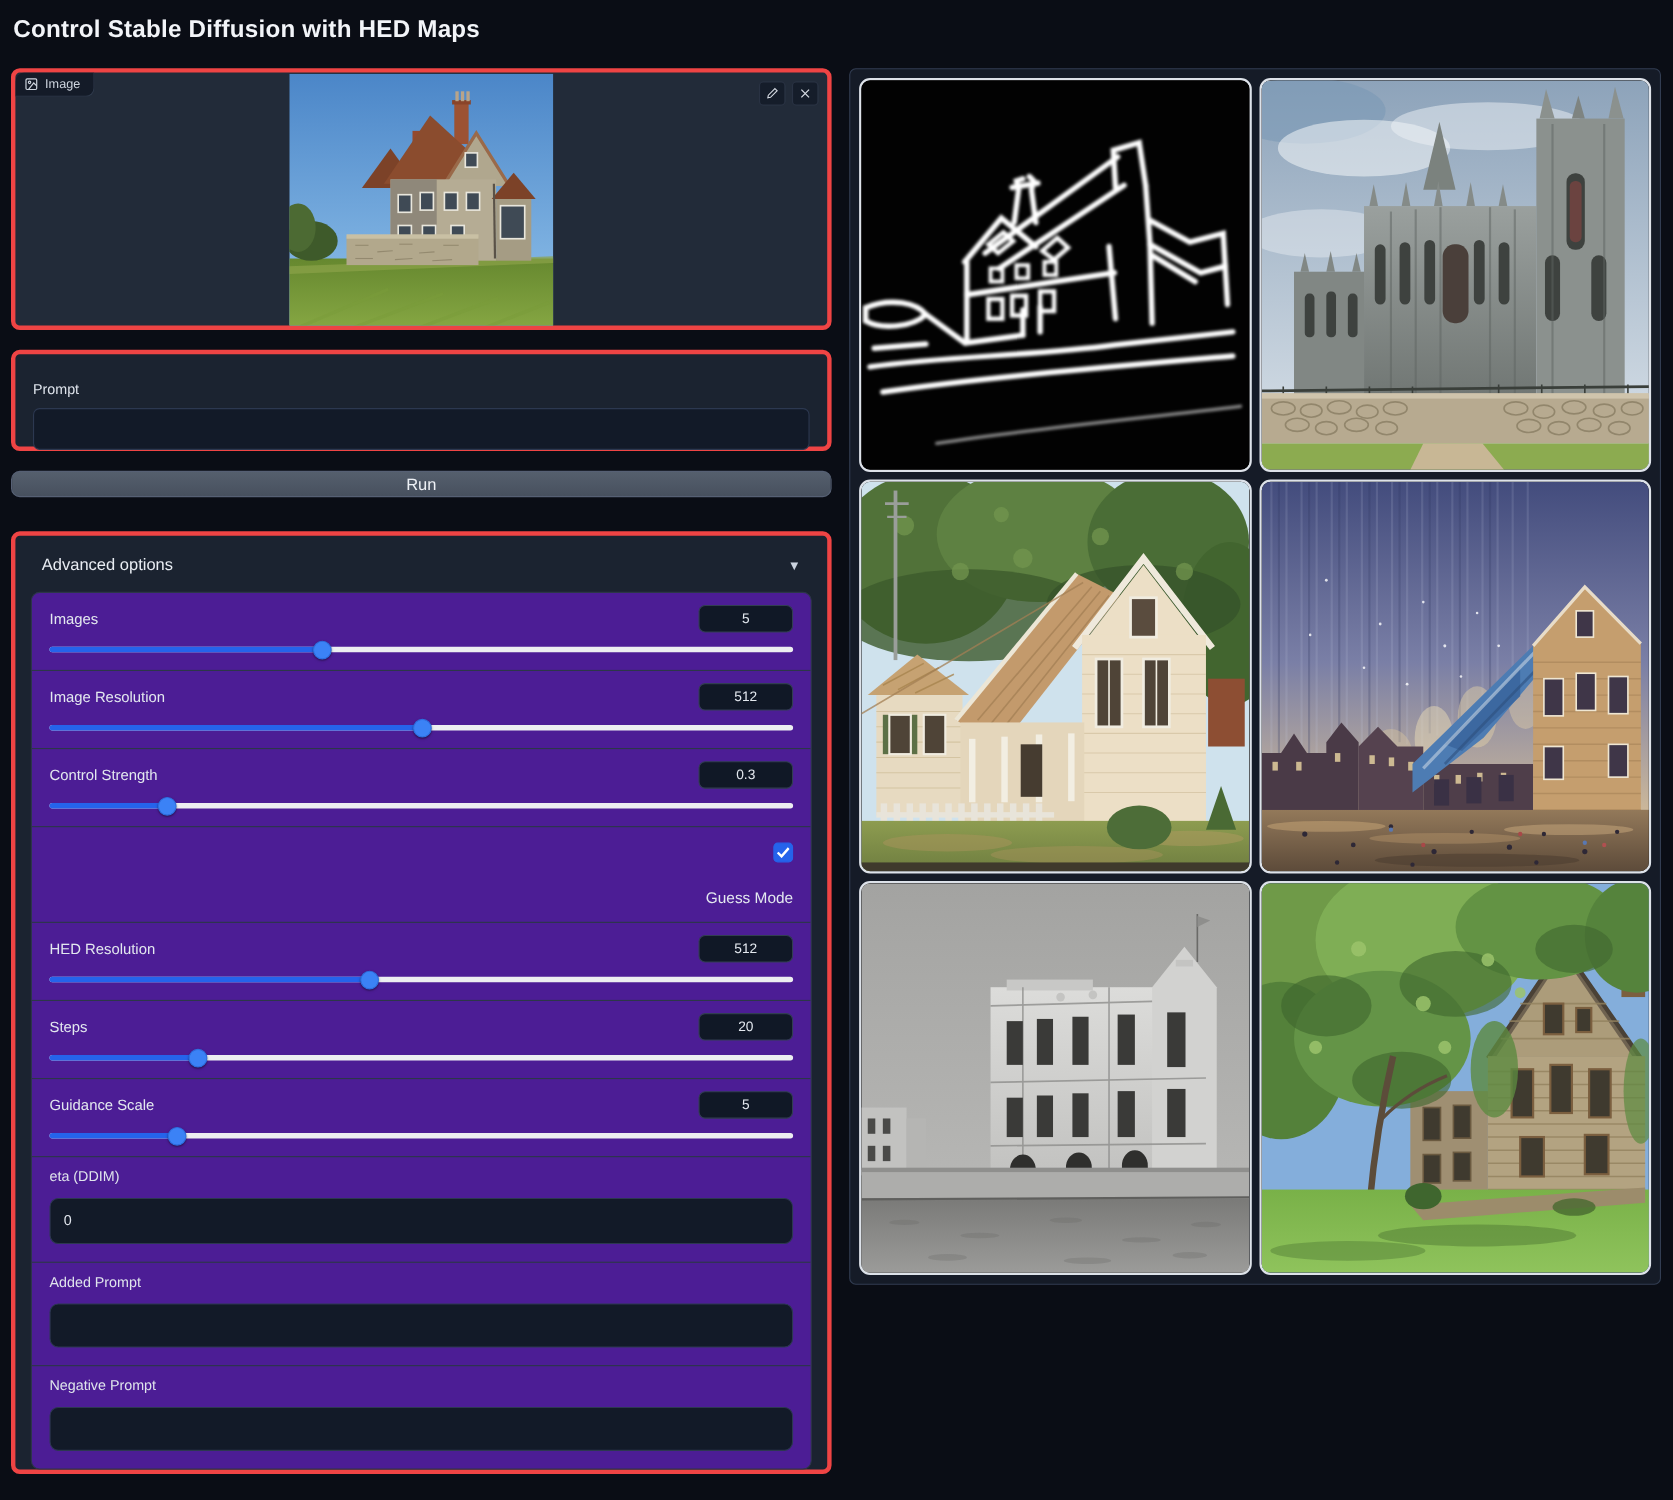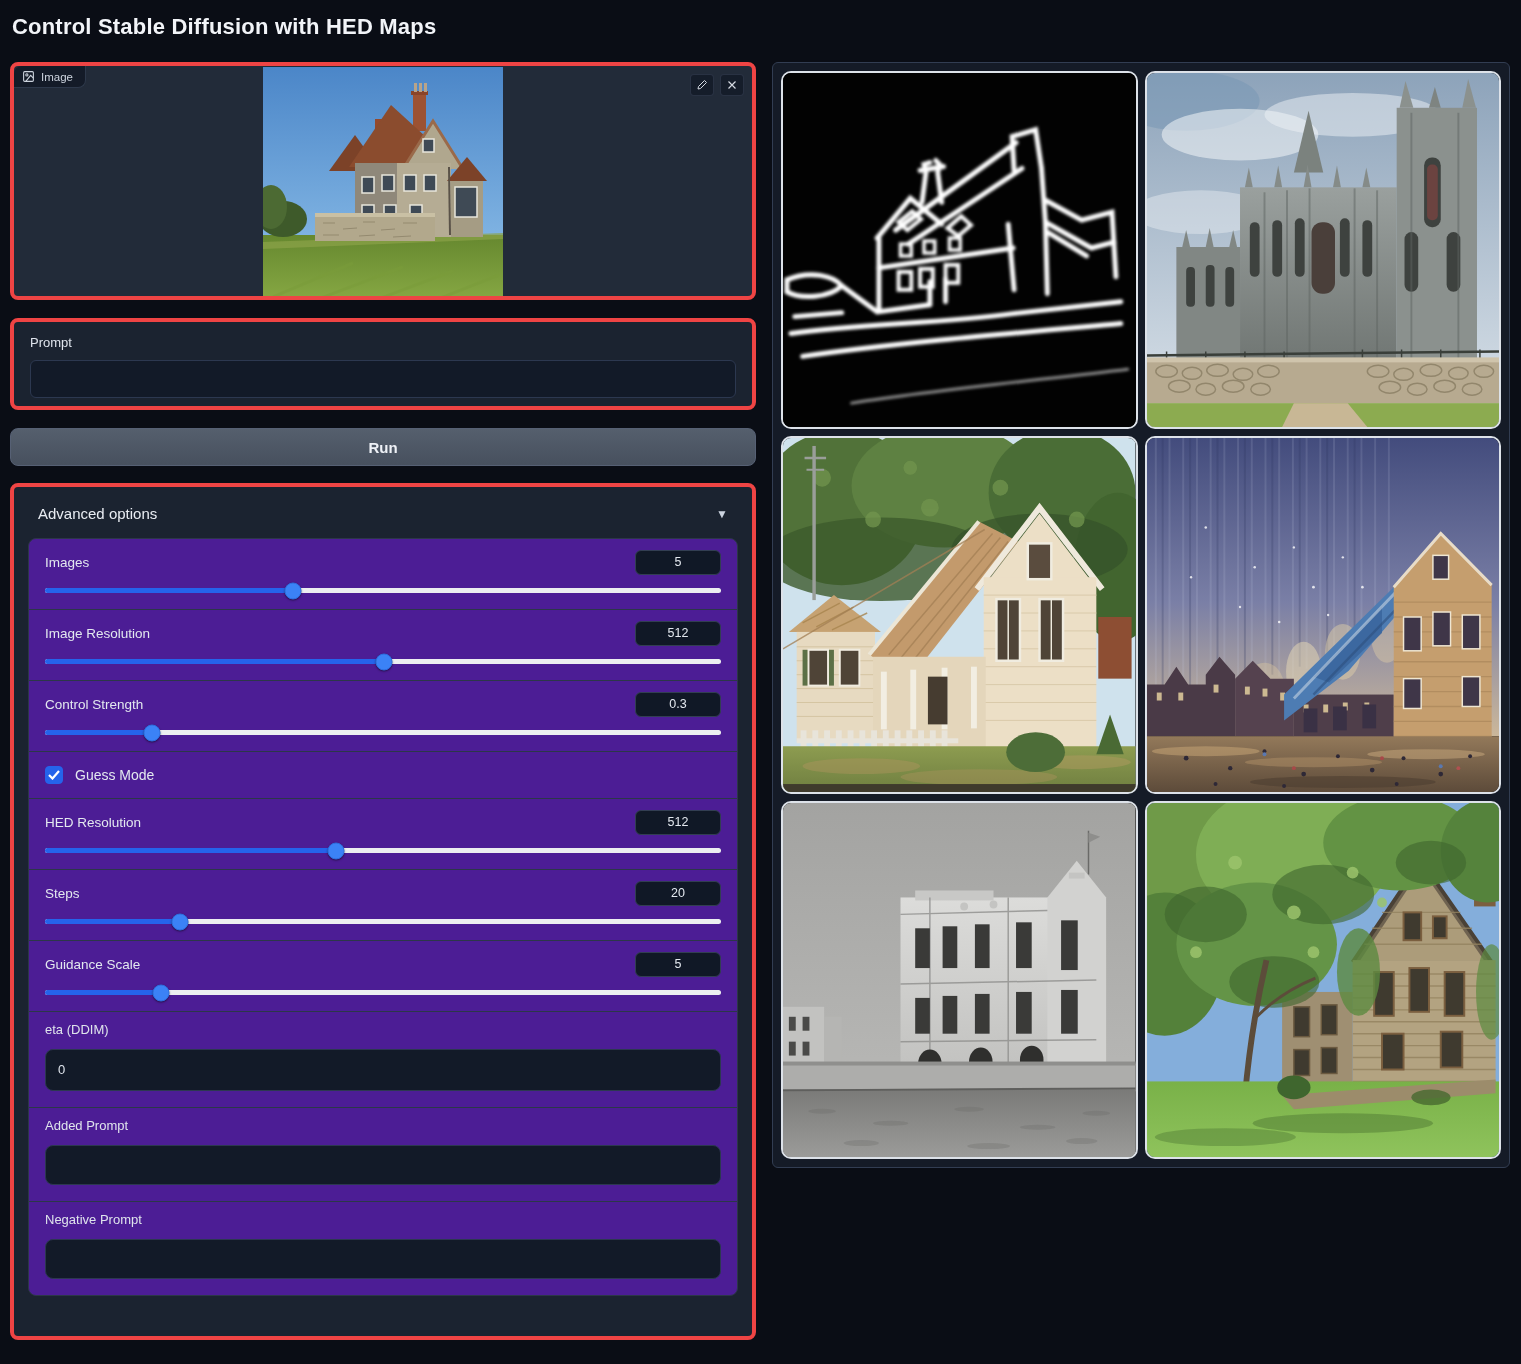--- a/index.html
+++ b/index.html
@@ -15,49 +15,49 @@
   .img-chip { position:absolute; top:0; left:0; display:flex; align-items:center; gap:6px; padding:4px 12px 4px 8px;
       background:#141b28; border:1px solid #2e394b; border-top:none; border-left:none; border-radius:8px 0 8px 0;
       color:#cdd4de; font-size:11.5px; z-index:3; }
   .img-chip svg { display:block; }
   .img-actions { position:absolute; top:8px; right:8px; display:flex; gap:6px; z-index:3; }
   .icon-btn { width:24px; height:22px; background:rgba(16,22,34,.65); border:1px solid rgba(70,82,104,.4); border-radius:4px;
       display:flex; align-items:center; justify-content:center; color:#d5dae2; cursor:pointer; }
   .uploaded-photo { position:absolute; left:50%; top:1px; transform:translateX(-50%); width:240px; height:236px; }
 
   
-  .prompt-block { position:absolute; left:10px; top:318px; width:746px; height:92px; padding:13px 16px; }
+  .prompt-block { position:absolute; left:10px; top:318px; width:746px; height:92px; padding:24px 16px; }
   .field-label { font-size:13px; color:#dfe4ec; }
   .textbox { margin-top:10px; height:38px; background:#121a28; border:1px solid #2c3850; border-radius:6px;
       color:#dfe4ec; font-size:13px; line-height:36px; padding:0 12px; }
 
   
-  .run-button { position:absolute; left:10px; top:428px; width:746px; height:38px; border:1px solid #566074;
-      border-radius:8px; background:linear-gradient(#555f6d,#47505e); color:#eef1f6; font-size:15px; font-weight:bold;
+  .run-button { position:absolute; left:10px; top:428px; width:746px; height:24px; border:1px solid #566074;
+      border-radius:8px; background:linear-gradient(#555f6d,#47505e); color:#eef1f6; font-size:15px; font-weight:normal;
       display:flex; align-items:center; justify-content:center; cursor:pointer; }
 
   
   .advanced-block { position:absolute; left:10px; top:483px; width:746px; height:857px; padding:14px; }
   .acc-header { display:flex; align-items:center; justify-content:space-between; padding:4px 10px 4px 10px; cursor:pointer; }
   .acc-title { font-size:15px; color:#e9edf3; }
   .acc-arrow { font-size:12px; color:#cbd3df; }
   .form { margin-top:12px; border:1px solid #2c3748; border-radius:8px; background:#4c1d95; overflow:hidden; }
   .row { padding:10px 16px 16px; border-bottom:1px solid #2c3748; }
   .row:last-child { border-bottom:none; }
   .row-head { display:flex; align-items:center; justify-content:space-between; height:26px; }
   .row-label { font-size:13.5px; color:#e3e8ef; }
   .num-box { min-width:86px; height:25px; background:#101826; border:1px solid #323e52; border-radius:6px;
       color:#e3e8ef; font-size:12.5px; display:flex; align-items:center; justify-content:center; padding:0 8px; }
   .num-box.wide { min-width:128px; }
   .track { position:relative; margin-top:13px; height:5px; background:#eceef1; border-radius:3px; cursor:pointer; }
   .fill { position:absolute; left:0; top:0; height:100%; background:#2563eb; border-radius:3px; }
   .thumb { position:absolute; top:50%; width:17px; height:17px; background:#3b82f6; border:1px solid #2d6fe0; border-radius:50%;
       transform:translate(-50%,-50%); box-shadow:0 1px 2px rgba(0,0,0,.5); cursor:grab; }
 
-  .check-row { display:flex; align-items:center; gap:12px; padding:14px 16px; }
+  .check-row { display:flex; align-items:flex-end; gap:24px; padding:14px 16px;flex-direction:column; }
   .checkbox { width:18px; height:18px; border-radius:4px; background:#101826; border:1px solid #323e52;
       display:flex; align-items:center; justify-content:center; cursor:pointer; }
   .checkbox.checked { background:#2563eb; border-color:#2563eb; }
   .checkbox svg { display:none; }
   .checkbox.checked svg { display:block; }
   .check-label { font-size:14px; color:#e3e8ef; }
 
   .input-lg { margin-top:12px; height:42px; background:#121a28; border:1px solid #2c3850; border-radius:8px;
       color:#dfe4ec; font-size:13px; line-height:40px; padding:0 12px; }
   .input-md { margin-top:12px; height:40px; background:#121a28; border:1px solid #2c3850; border-radius:8px;

